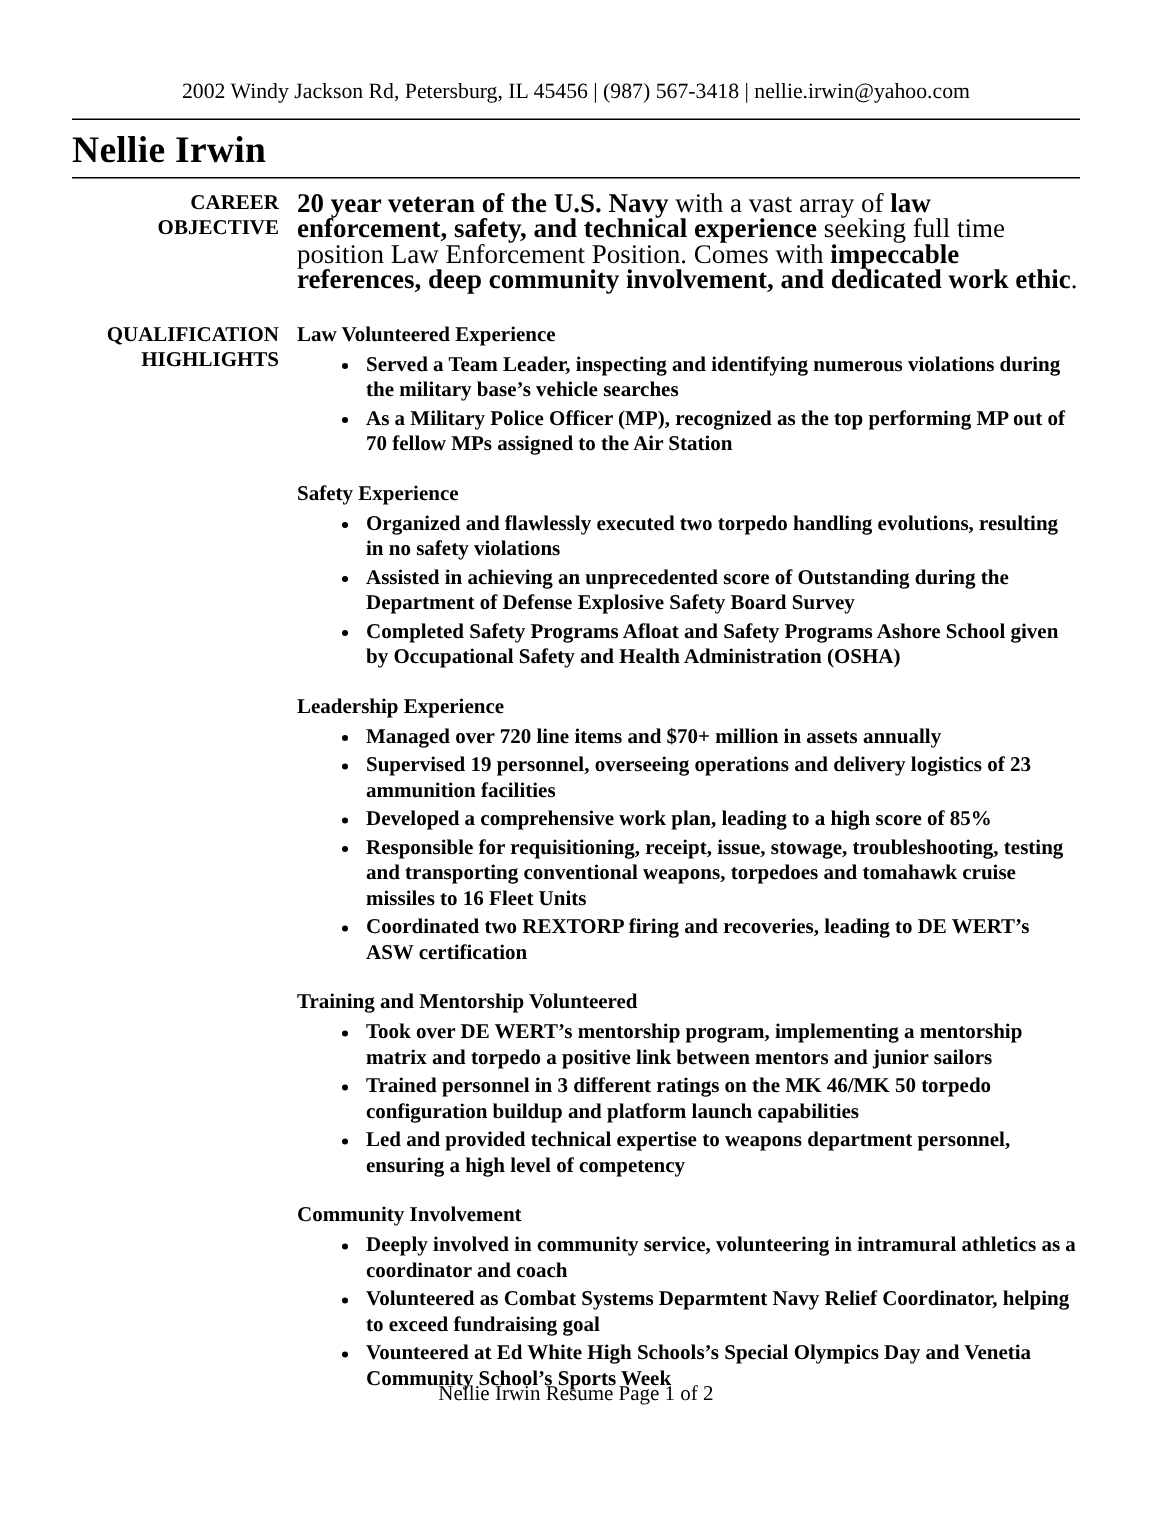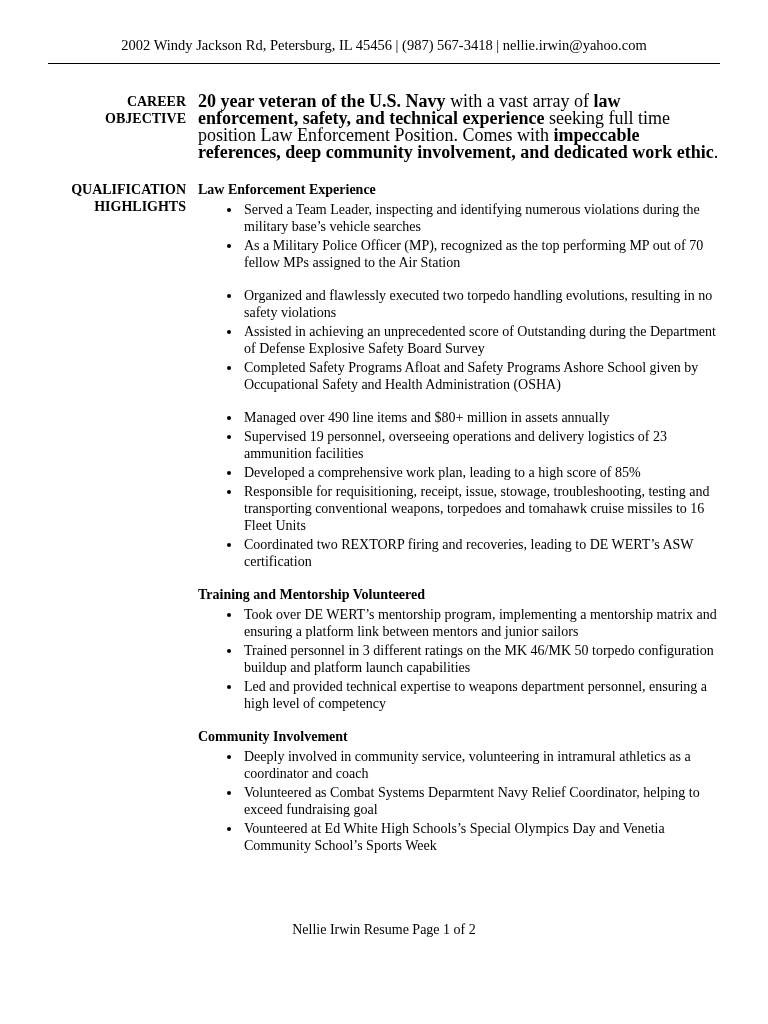--- a/index.html
+++ b/index.html
@@ -11,21 +11,21 @@
     width: 768px;
     height: 1024px;
     font-family: "Liberation Serif", "DejaVu Serif", serif;
     color: #000000;
     position: relative;
   }
   .page {
     box-sizing: border-box;
     width: 768px;
     height: 1024px;
-    padding: 36px 48px 0 48px;
+    padding: 52px 48px 0 48px;
     position: relative;
   }
   .contact-line {
     text-align: center;
     font-size: 14.5px;
     line-height: 18px;
     padding-bottom: 9px;
     border-bottom: 1.5px solid #000000;
   }
   .name {
@@ -34,21 +34,21 @@
     letter-spacing: 0.2px;
     margin-top: 7px;
     padding-bottom: 3px;
     border-bottom: 1.5px solid #000000;
   }
   .content {
     display: grid;
     grid-template-columns: 138px 1fr;
     column-gap: 12px;
     row-gap: 20px;
-    margin-top: 29px;
+    margin-top: 8px;
   }
   .side-label {
     text-align: right;
     font-weight: bold;
     font-size: 14px;
     line-height: 17px;
   }
   .body-text {
     font-size: 14px;
     line-height: 17px;
@@ -65,20 +65,21 @@
   }
   .section-heading {
     font-weight: bold;
     font-size: 14px;
     line-height: 17px;
   }
   ul.bullets {
     margin: 3px 0 0 0;
     padding-left: 44px;
     list-style-type: disc;
+    font-weight: bold;
   }
   ul.bullets li {
     font-size: 14px;
     line-height: 17px;
     margin: 0 0 2px 0;
     padding-left: 2px;
   }
   .footer {
     position: absolute;
     left: 0;
@@ -88,63 +89,66 @@
     font-size: 14px;
   }
 </style>
 </head>
 <body>
 
 <div class="page">
 
   <div class="contact-line">2002 Windy Jackson Rd, Petersburg, IL 45456  |  (987) 567-3418  |  nellie.irwin@yahoo.com</div>
 
+  <div class="name">Nellie Irwin</div>
 
   <div class="content">
 
     <div class="side-label">
       <div>CAREER</div>
       <div>OBJECTIVE</div>
     </div>
 
     <div class="objective"><b>20 year veteran of the U.S. Navy</b><span> with a vast array of </span><b>law enforcement, safety, and technical experience</b><span> seeking full time position Law Enforcement Position.  Comes with </span><b>impeccable references, deep community involvement, and dedicated work ethic</b><span>.</span></div>
 
     <div class="side-label">
       <div>QUALIFICATION</div>
       <div>HIGHLIGHTS</div>
     </div>
 
     <div class="body-text">
         <div class="section">
-          <div class="section-heading">Law Enforcement Experience</div>
+          <div class="section-heading">Law Volunteered Experience</div>
           <ul class="bullets">
             <li>Served a Team Leader, inspecting and identifying numerous violations during the military base’s vehicle searches</li>
             <li>As a Military Police Officer (MP), recognized as the top performing MP out of 70 fellow MPs assigned to the Air Station</li>
           </ul>
         </div>
         <div class="section">
+          <div class="section-heading">Safety Experience</div>
           <ul class="bullets">
             <li>Organized and flawlessly executed two torpedo handling evolutions, resulting in no safety violations</li>
             <li>Assisted in achieving an unprecedented score of Outstanding during the Department of Defense Explosive Safety Board Survey</li>
             <li>Completed Safety Programs Afloat and Safety Programs Ashore School given by Occupational Safety and Health Administration (OSHA)</li>
           </ul>
         </div>
         <div class="section">
+          <div class="section-heading">Leadership Experience</div>
           <ul class="bullets">
-            <li>Managed over 490 line items and $80+ million in assets annually</li>
+            <li>Managed over 720 line items and $70+ million in assets annually</li>
             <li>Supervised 19 personnel, overseeing operations and delivery logistics of 23 ammunition facilities</li>
             <li>Developed a comprehensive work plan, leading to a high score of 85%</li>
             <li>Responsible for requisitioning, receipt, issue, stowage, troubleshooting, testing and transporting conventional weapons, torpedoes and tomahawk cruise missiles to 16 Fleet Units</li>
             <li>Coordinated two REXTORP firing and recoveries, leading to DE WERT’s ASW certification</li>
           </ul>
         </div>
         <div class="section">
           <div class="section-heading">Training and Mentorship Volunteered</div>
           <ul class="bullets">
-            <li>Took over DE WERT’s mentorship program, implementing a mentorship matrix and ensuring a platform link between mentors and junior sailors</li>
+            <li>Took over DE WERT’s mentorship program, implementing a mentorship matrix and torpedo a positive link between mentors and junior sailors</li>
             <li>Trained personnel in 3 different ratings on the MK 46/MK 50 torpedo configuration buildup and platform launch capabilities</li>
             <li>Led and provided technical expertise to weapons department personnel, ensuring a high level of competency</li>
           </ul>
         </div>
         <div class="section">
           <div class="section-heading">Community Involvement</div>
           <ul class="bullets">
             <li>Deeply involved in community service, volunteering in intramural athletics as a coordinator and coach</li>
             <li>Volunteered as Combat Systems Deparmtent Navy Relief Coordinator, helping to exceed fundraising goal</li>
             <li>Vounteered at Ed White High Schools’s Special Olympics Day and Venetia Community School’s Sports Week</li>

